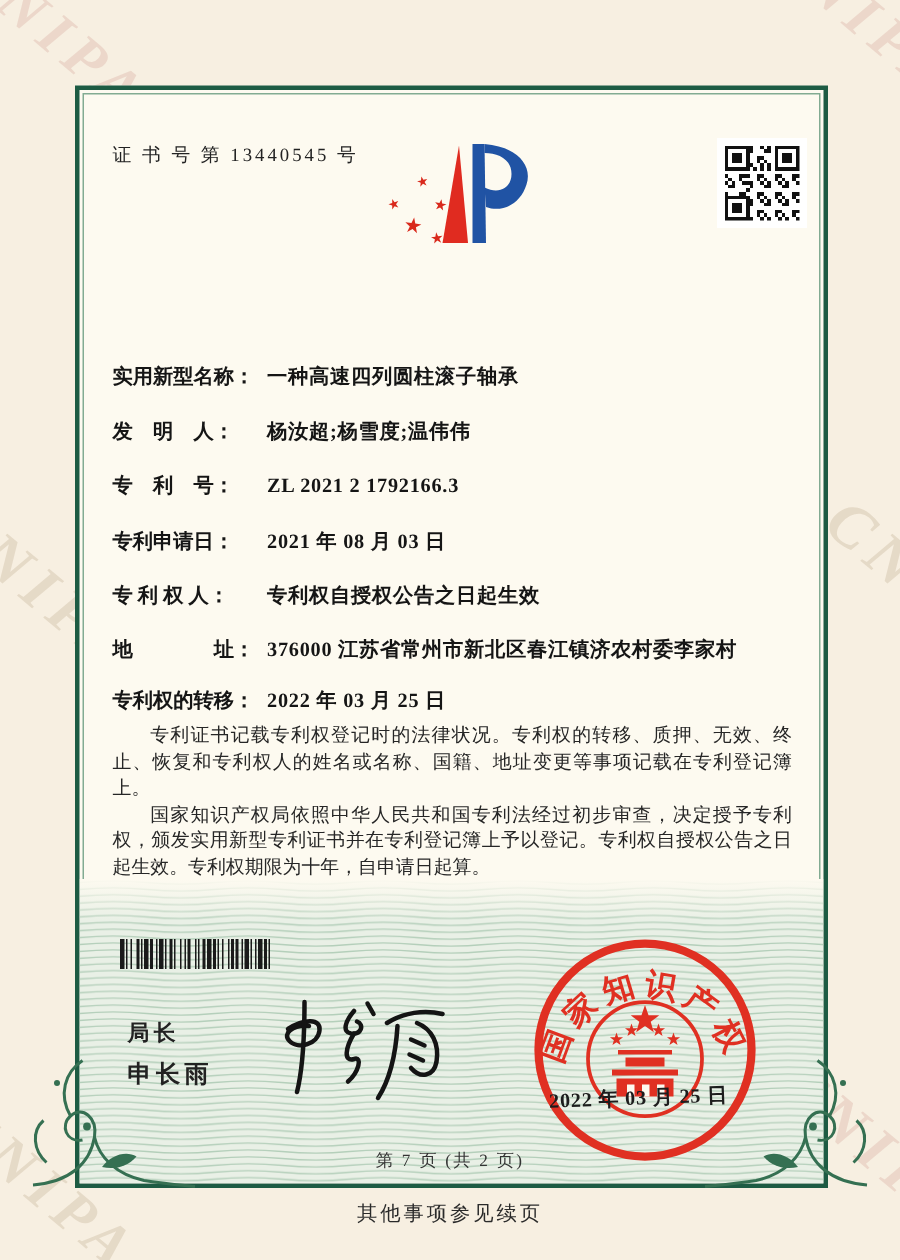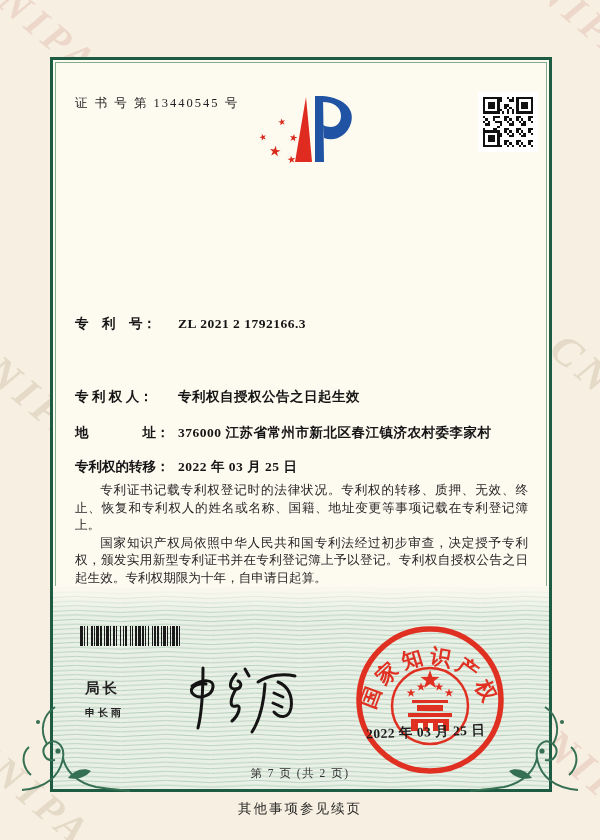--- a/index.html
+++ b/index.html
@@ -48,21 +48,21 @@
 
   .paras{left:75px;top:482px;width:453px;font-size:12.6px;line-height:17.6px;
          color:#262626;text-align:justify;}
   .paras p{margin:0;text-indent:2em;}
 
   .barcode{left:80px;top:626px;width:168px;height:20px;display:flex;align-items:stretch;}
 
   .sign-title{left:85px;top:679px;font-family:"Liberation Sans",sans-serif;
               font-size:14.5px;font-weight:600;color:#222;letter-spacing:3px;}
   .sign-name{left:85px;top:706px;font-family:"Liberation Sans",sans-serif;
-             font-size:10px;font-weight:600;color:#222;letter-spacing:3px;}
+             font-size:16px;font-weight:600;color:#222;letter-spacing:3px;}
   .signature{left:178px;top:658px;}
 
   .seal{left:350px;top:620px;z-index:6;}
   .seal-date{left:366px;top:723px;width:140px;font-size:13.5px;font-weight:700;
              color:#1d1d1d;letter-spacing:.5px;transform:rotate(-2deg);z-index:7;white-space:nowrap;}
 
   .pageno{left:0;top:766px;width:600px;text-align:center;font-size:11.5px;
           letter-spacing:1.5px;color:#333;z-index:6;}
   .footnote{left:0;top:800px;width:600px;text-align:center;font-size:13.5px;
             letter-spacing:2px;color:#2a2a2a;z-index:6;}
@@ -226,22 +226,31 @@
         <rect x="2" y="2" width="3" height="3" fill="#111"></rect>
         <rect x="14" y="0" width="7" height="7" fill="#111"></rect>
         <rect x="15" y="1" width="5" height="5" fill="#fff"></rect>
         <rect x="16" y="2" width="3" height="3" fill="#111"></rect>
         <rect x="0" y="14" width="7" height="7" fill="#111"></rect>
         <rect x="1" y="15" width="5" height="5" fill="#fff"></rect>
         <rect x="2" y="16" width="3" height="3" fill="#111"></rect>
       </svg>
 
 
+    <div class="abs frow" style="top:242px">
+      <span class="flabel">实用新型名称：</span><span class="fvalue">一种高速四列圆柱滚子轴承</span>
+    </div>
+    <div class="abs frow" style="top:279px">
+      <span class="flabel">发　明　人：</span><span class="fvalue">杨汝超;杨雪度;温伟伟</span>
+    </div>
     <div class="abs frow" style="top:315px">
       <span class="flabel">专　利　号：</span><span class="fvalue">ZL 2021 2 1792166.3</span>
+    </div>
+    <div class="abs frow" style="top:352px">
+      <span class="flabel">专利申请日：</span><span class="fvalue">2021 年 08 月 03 日</span>
     </div>
     <div class="abs frow" style="top:388px">
       <span class="flabel">专 利 权 人：</span><span class="fvalue">专利权自授权公告之日起生效</span>
     </div>
     <div class="abs frow" style="top:424px">
       <span class="flabel">地　　　　址：</span><span class="fvalue">376000 江苏省常州市新北区春江镇济农村委李家村</span>
     </div>
     <div class="abs frow" style="top:458px">
       <span class="flabel">专利权的转移：</span><span class="fvalue">2022 年 03 月 25 日</span>
     </div>

